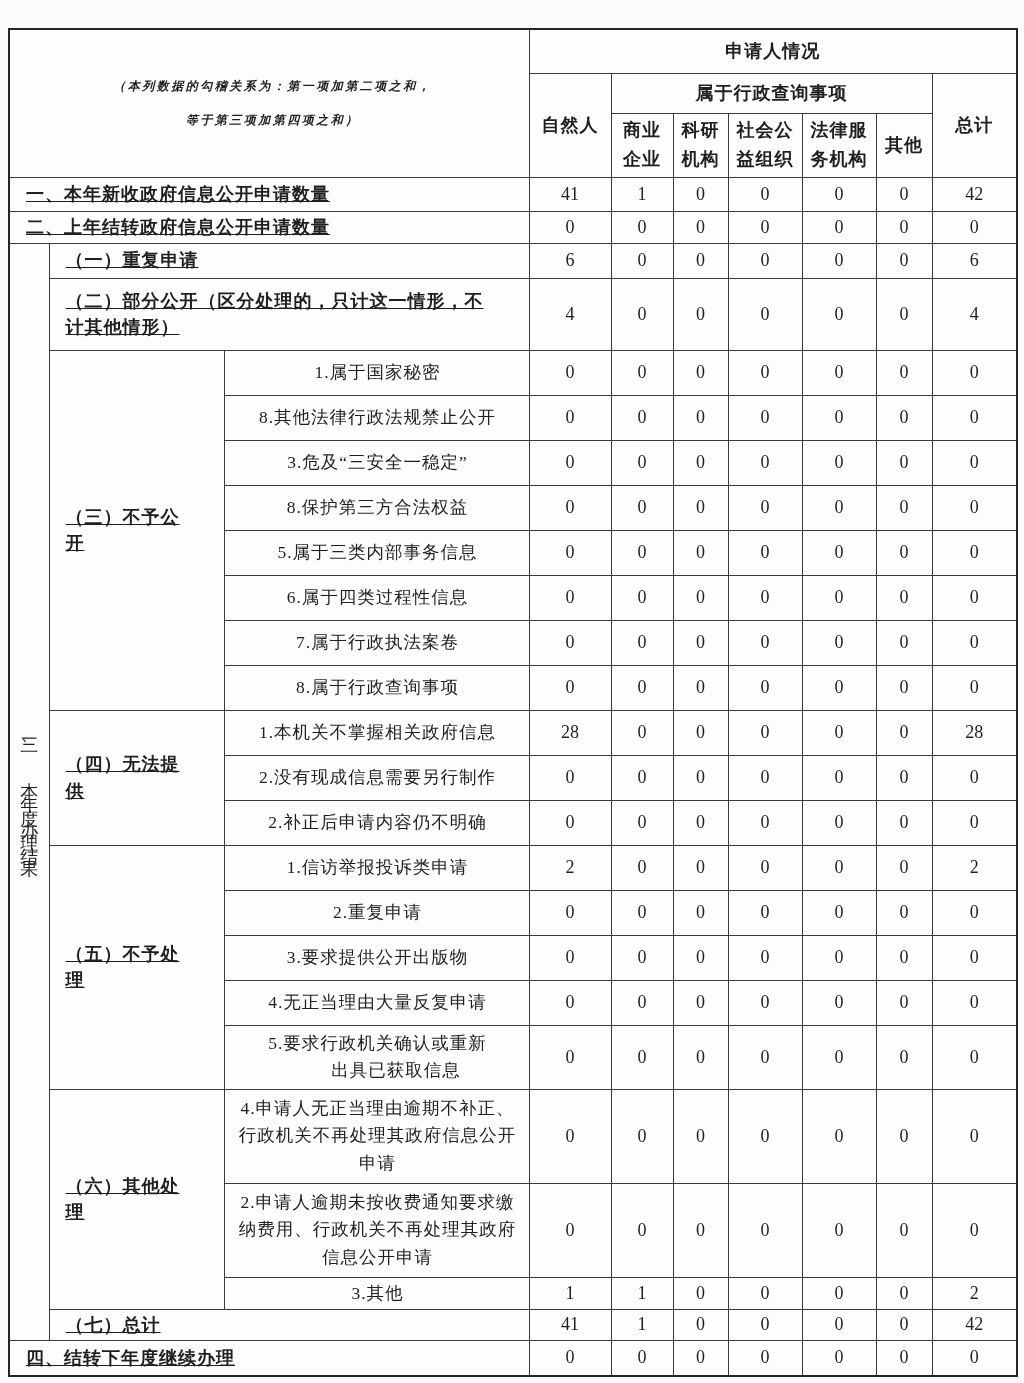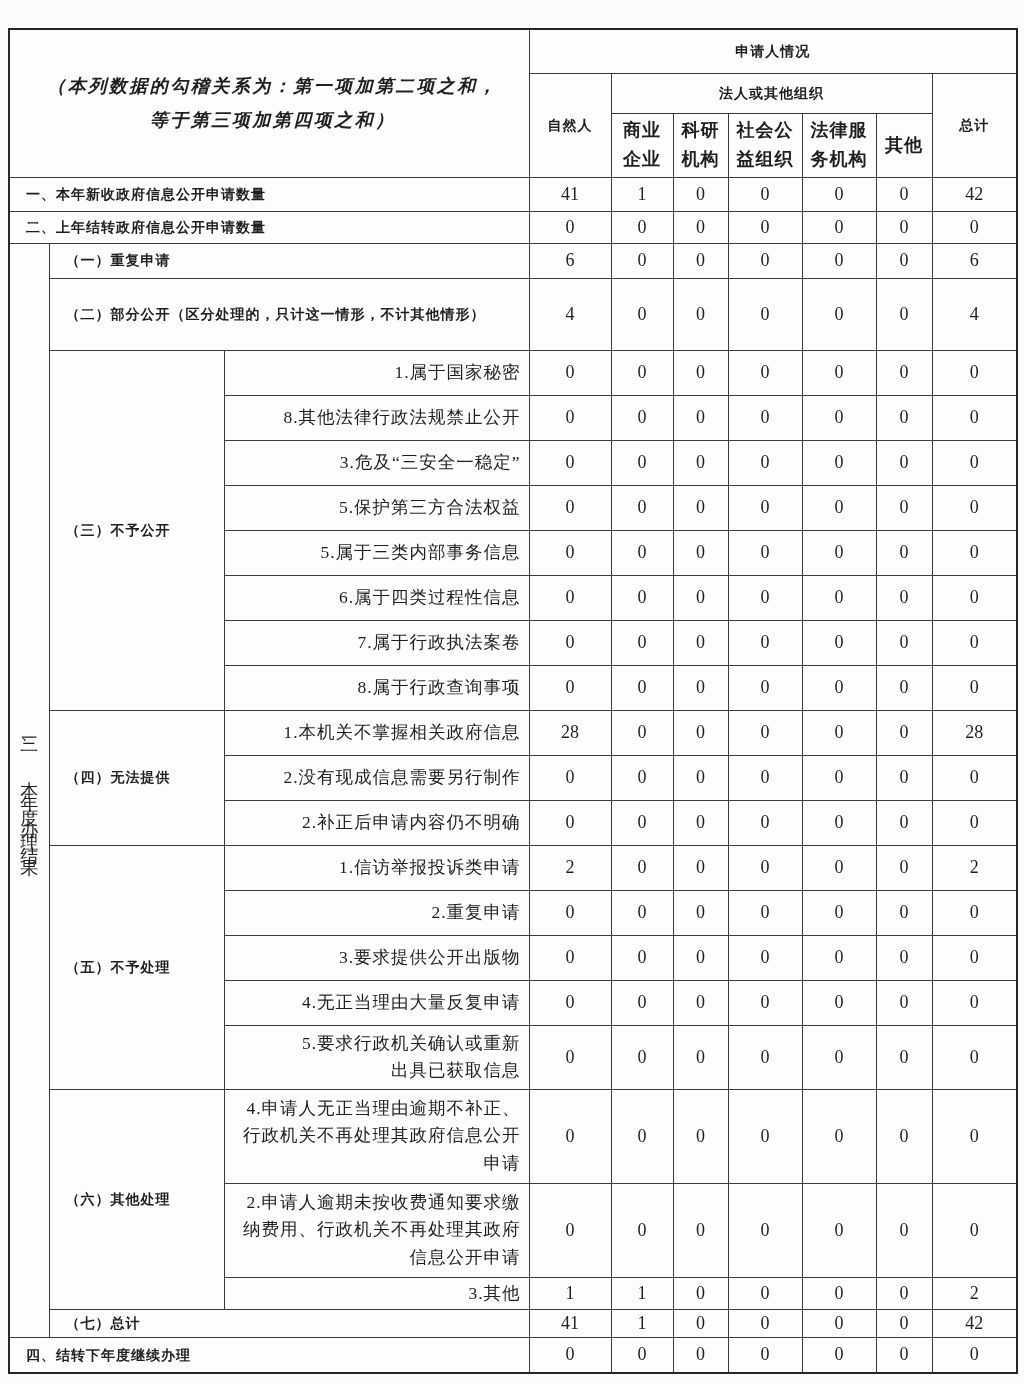--- a/index.html
+++ b/index.html
@@ -8,30 +8,30 @@
     background:#fcfcfb;color:#1f1f1f;
     font-family:"Liberation Sans",sans-serif;
   }
   table{
     position:absolute;left:8px;top:28px;width:1008px;
     border-collapse:collapse;table-layout:fixed;
     background:#fdfdfc;border:2px solid #262626;
   }
   td,th{border:1px solid #3a3a3a;padding:0;vertical-align:middle;overflow:hidden;}
   th{text-align:center;font-weight:700;}
-  .hei{font-family:"Liberation Sans",sans-serif;font-weight:700;font-size:14px;letter-spacing:1px;line-height:1.45;}
-  .label-l{text-align:left;padding:2px 30px 2px 16px;}
+  .hei{font-family:"Liberation Sans",sans-serif;font-weight:700;font-size:18px;letter-spacing:1px;line-height:1.45;}
+  .label-l{text-align:left;padding:2px 30px 2px 16px;text-decoration:underline;}
   .sub{
     font-family:"Liberation Serif",serif;font-weight:400;font-size:17.5px;
-    text-align:right;padding:2px 8px 2px 10px;letter-spacing:1px;
+    text-align:center;padding:2px 8px 2px 10px;letter-spacing:1px;
     white-space:pre-line;line-height:1.55;
   }
   .num{font-family:"Liberation Serif",serif;font-size:18px;text-align:center;}
   .note{
-    font-family:"Liberation Serif",serif;font-style:italic;font-size:18px;
+    font-family:"Liberation Serif",serif;font-style:italic;font-size:12px;
     line-height:34px;letter-spacing:2.5px;text-align:center;
     white-space:pre-line;
     padding-left:7px;
   }
   .colhead{white-space:pre-line;font-size:18px;line-height:1.6;}
   .vert{
     writing-mode:vertical-rl;text-orientation:upright;
     font-family:"Liberation Serif",serif;font-weight:400;font-size:18px;
     letter-spacing:13px;text-align:center;
   }
@@ -56,21 +56,21 @@
     <col style="width:85px">
   </colgroup>
   <thead>
     <tr class="rh44">
       <th class="note" colspan="3" rowspan="3">（本列数据的勾稽关系为：第一项加第二项之和，
 等于第三项加第四项之和）</th>
       <th class="hei" colspan="7">申请人情况</th>
     </tr>
     <tr class="rh40">
       <th class="hei" rowspan="2">自然人</th>
-      <th class="hei" colspan="5">法人或其他组织</th>
+      <th class="hei" colspan="5">属于行政查询事项</th>
       <th class="hei" rowspan="2">总计</th>
     </tr>
     <tr class="rh64">
       <th class="hei colhead">商业
 企业</th>
       <th class="hei colhead">科研
 机构</th>
       <th class="hei colhead">社会公
 益组织</th>
       <th class="hei colhead">法律服
@@ -145,21 +145,21 @@
       <td class="sub">3.危及“三安全一稳定”</td>
     <td class="num">0</td>
         <td class="num">0</td>
         <td class="num">0</td>
         <td class="num">0</td>
         <td class="num">0</td>
         <td class="num">0</td>
         <td class="num">0</td>
       </tr>
     <tr class="rh45">
-      <td class="sub">5.保护第三方合法权益</td>
+      <td class="sub">8.保护第三方合法权益</td>
     <td class="num">0</td>
         <td class="num">0</td>
         <td class="num">0</td>
         <td class="num">0</td>
         <td class="num">0</td>
         <td class="num">0</td>
         <td class="num">0</td>
       </tr>
     <tr class="rh45">
       <td class="sub">5.属于三类内部事务信息</td>

